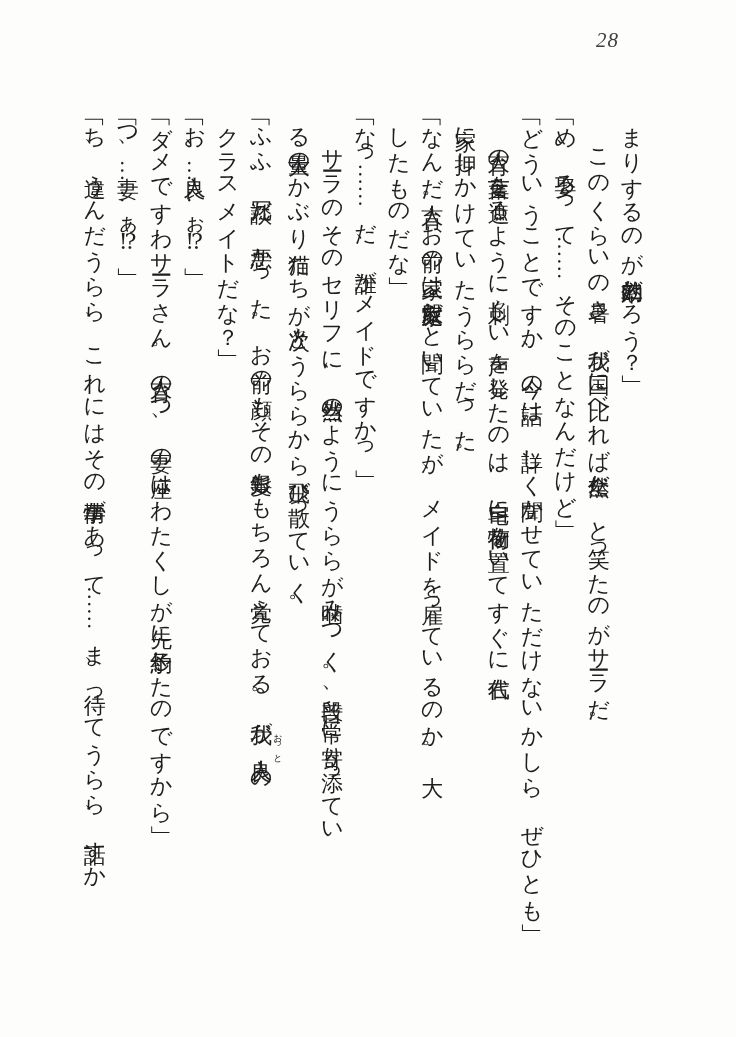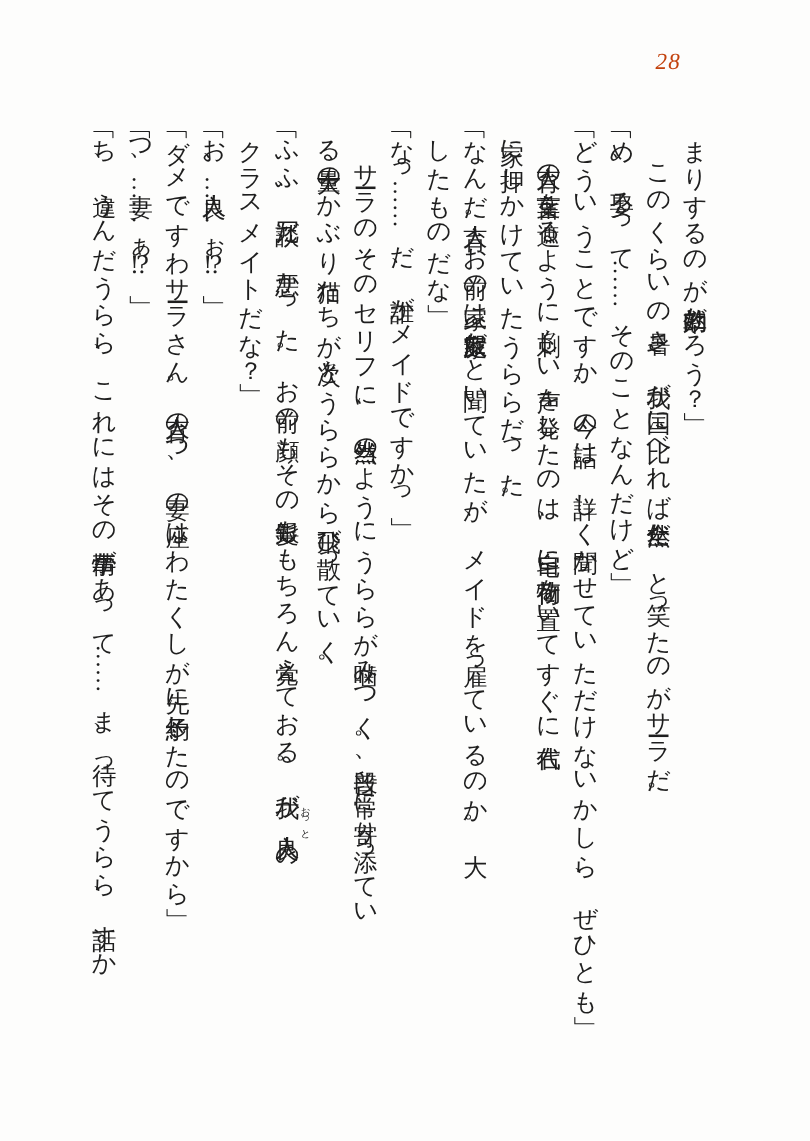--- a/index.html
+++ b/index.html
@@ -10,25 +10,25 @@
   .page {
     position: relative;
     width: 736px;
     height: 1037px;
     background: #fdfdfc;
     overflow: hidden;
     font-family: "Liberation Serif", "DejaVu Serif", serif;
   }
   .page-number {
     position: absolute;
-    top: 44px;
+    top: 28px;
     left: 596px;
     font-size: 21px;
     font-style: italic;
-    color: #c2410c;
+    color: #404040;
     letter-spacing: 1px;
   }
   .text-block {
     position: absolute;
     top: 112px;
     left: 83px;
     width: 566px;
     height: 852px;
     writing-mode: vertical-rl;
     text-orientation: mixed;

